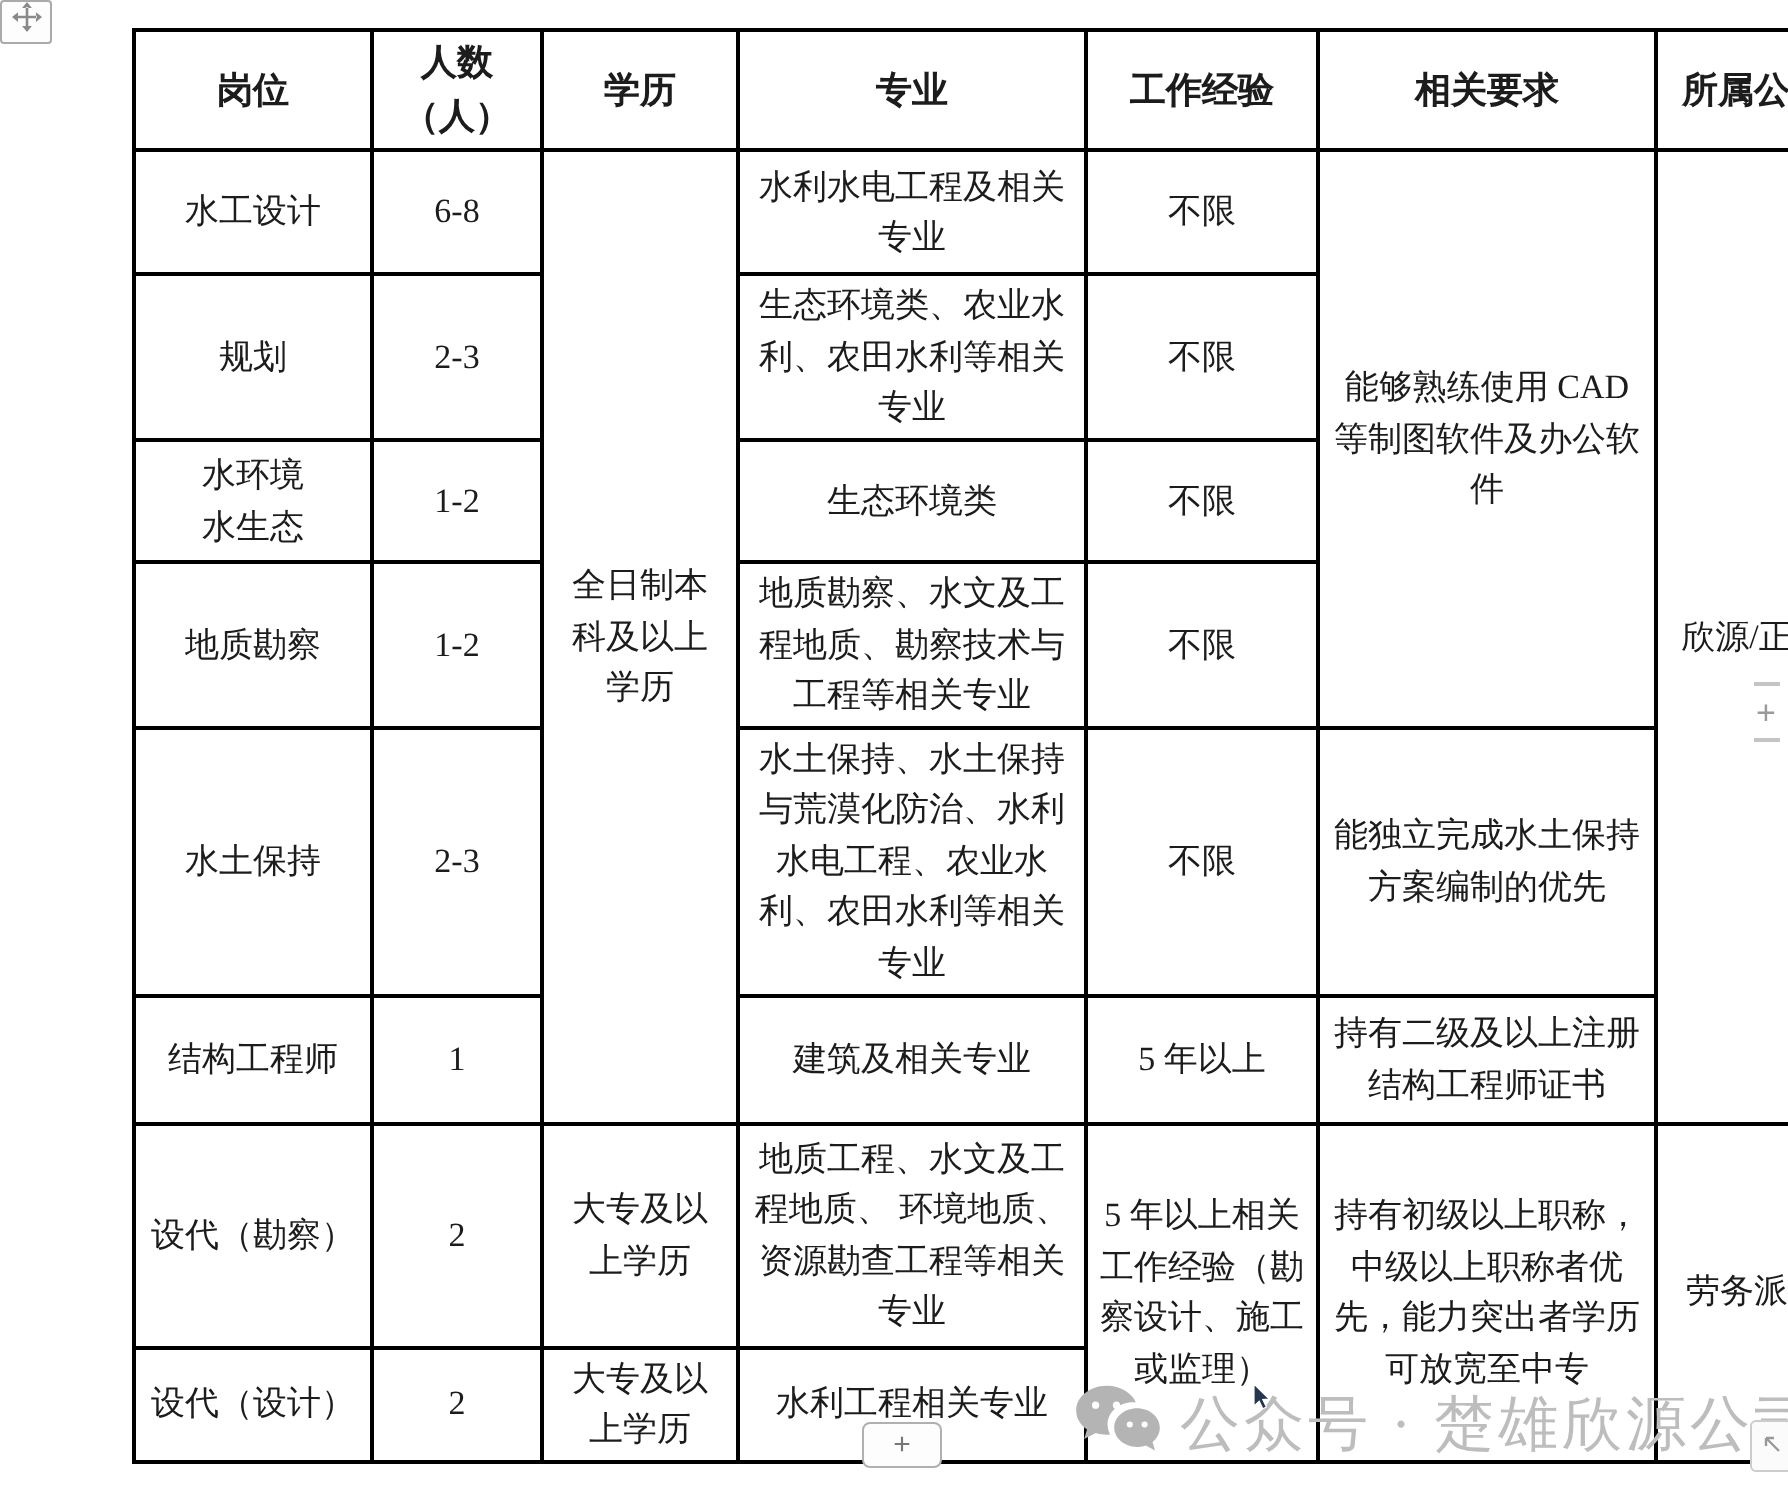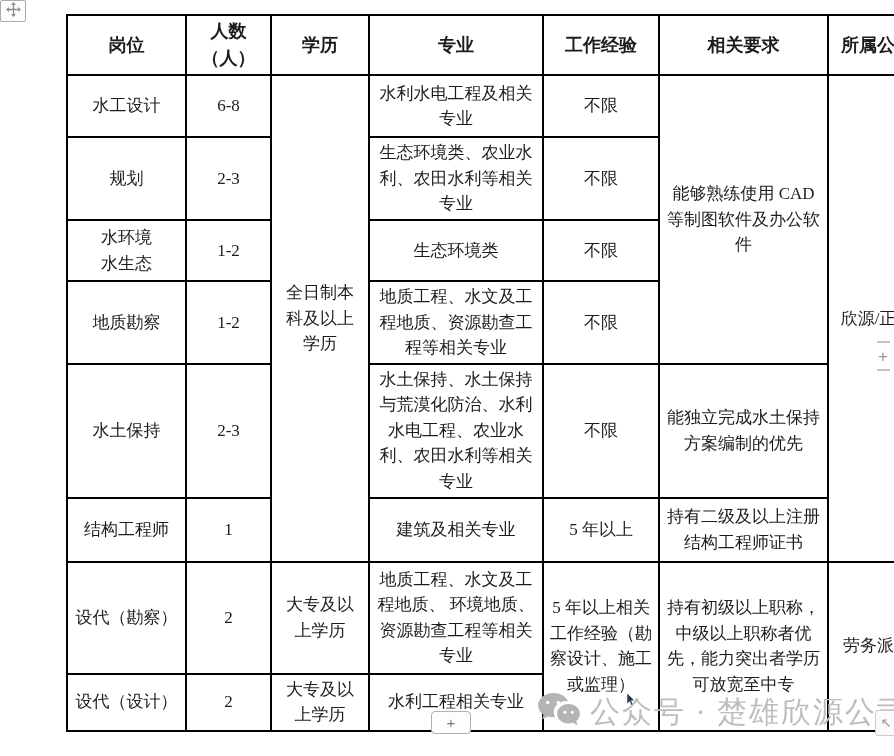--- a/index.html
+++ b/index.html
@@ -118,21 +118,21 @@
   <tr class="r3">
     <td>水环境
 水生态</td>
     <td>1-2</td>
     <td>生态环境类</td>
     <td>不限</td>
   </tr>
   <tr class="r4">
     <td>地质勘察</td>
     <td>1-2</td>
-    <td>地质工程、水文及工程地质、资源勘查工程等相关专业</td>
+    <td>地质勘察、水文及工程地质、勘察技术与工程等相关专业</td>
     <td>不限</td>
   </tr>
   <tr class="r5">
     <td>水土保持</td>
     <td>2-3</td>
     <td>水土保持、水土保持与荒漠化防治、水利水电工程、农业水利、农田水利等相关专业</td>
     <td>不限</td>
     <td class="left">能独立完成水土保持方案编制的优先</td>
   </tr>
   <tr class="r6">

